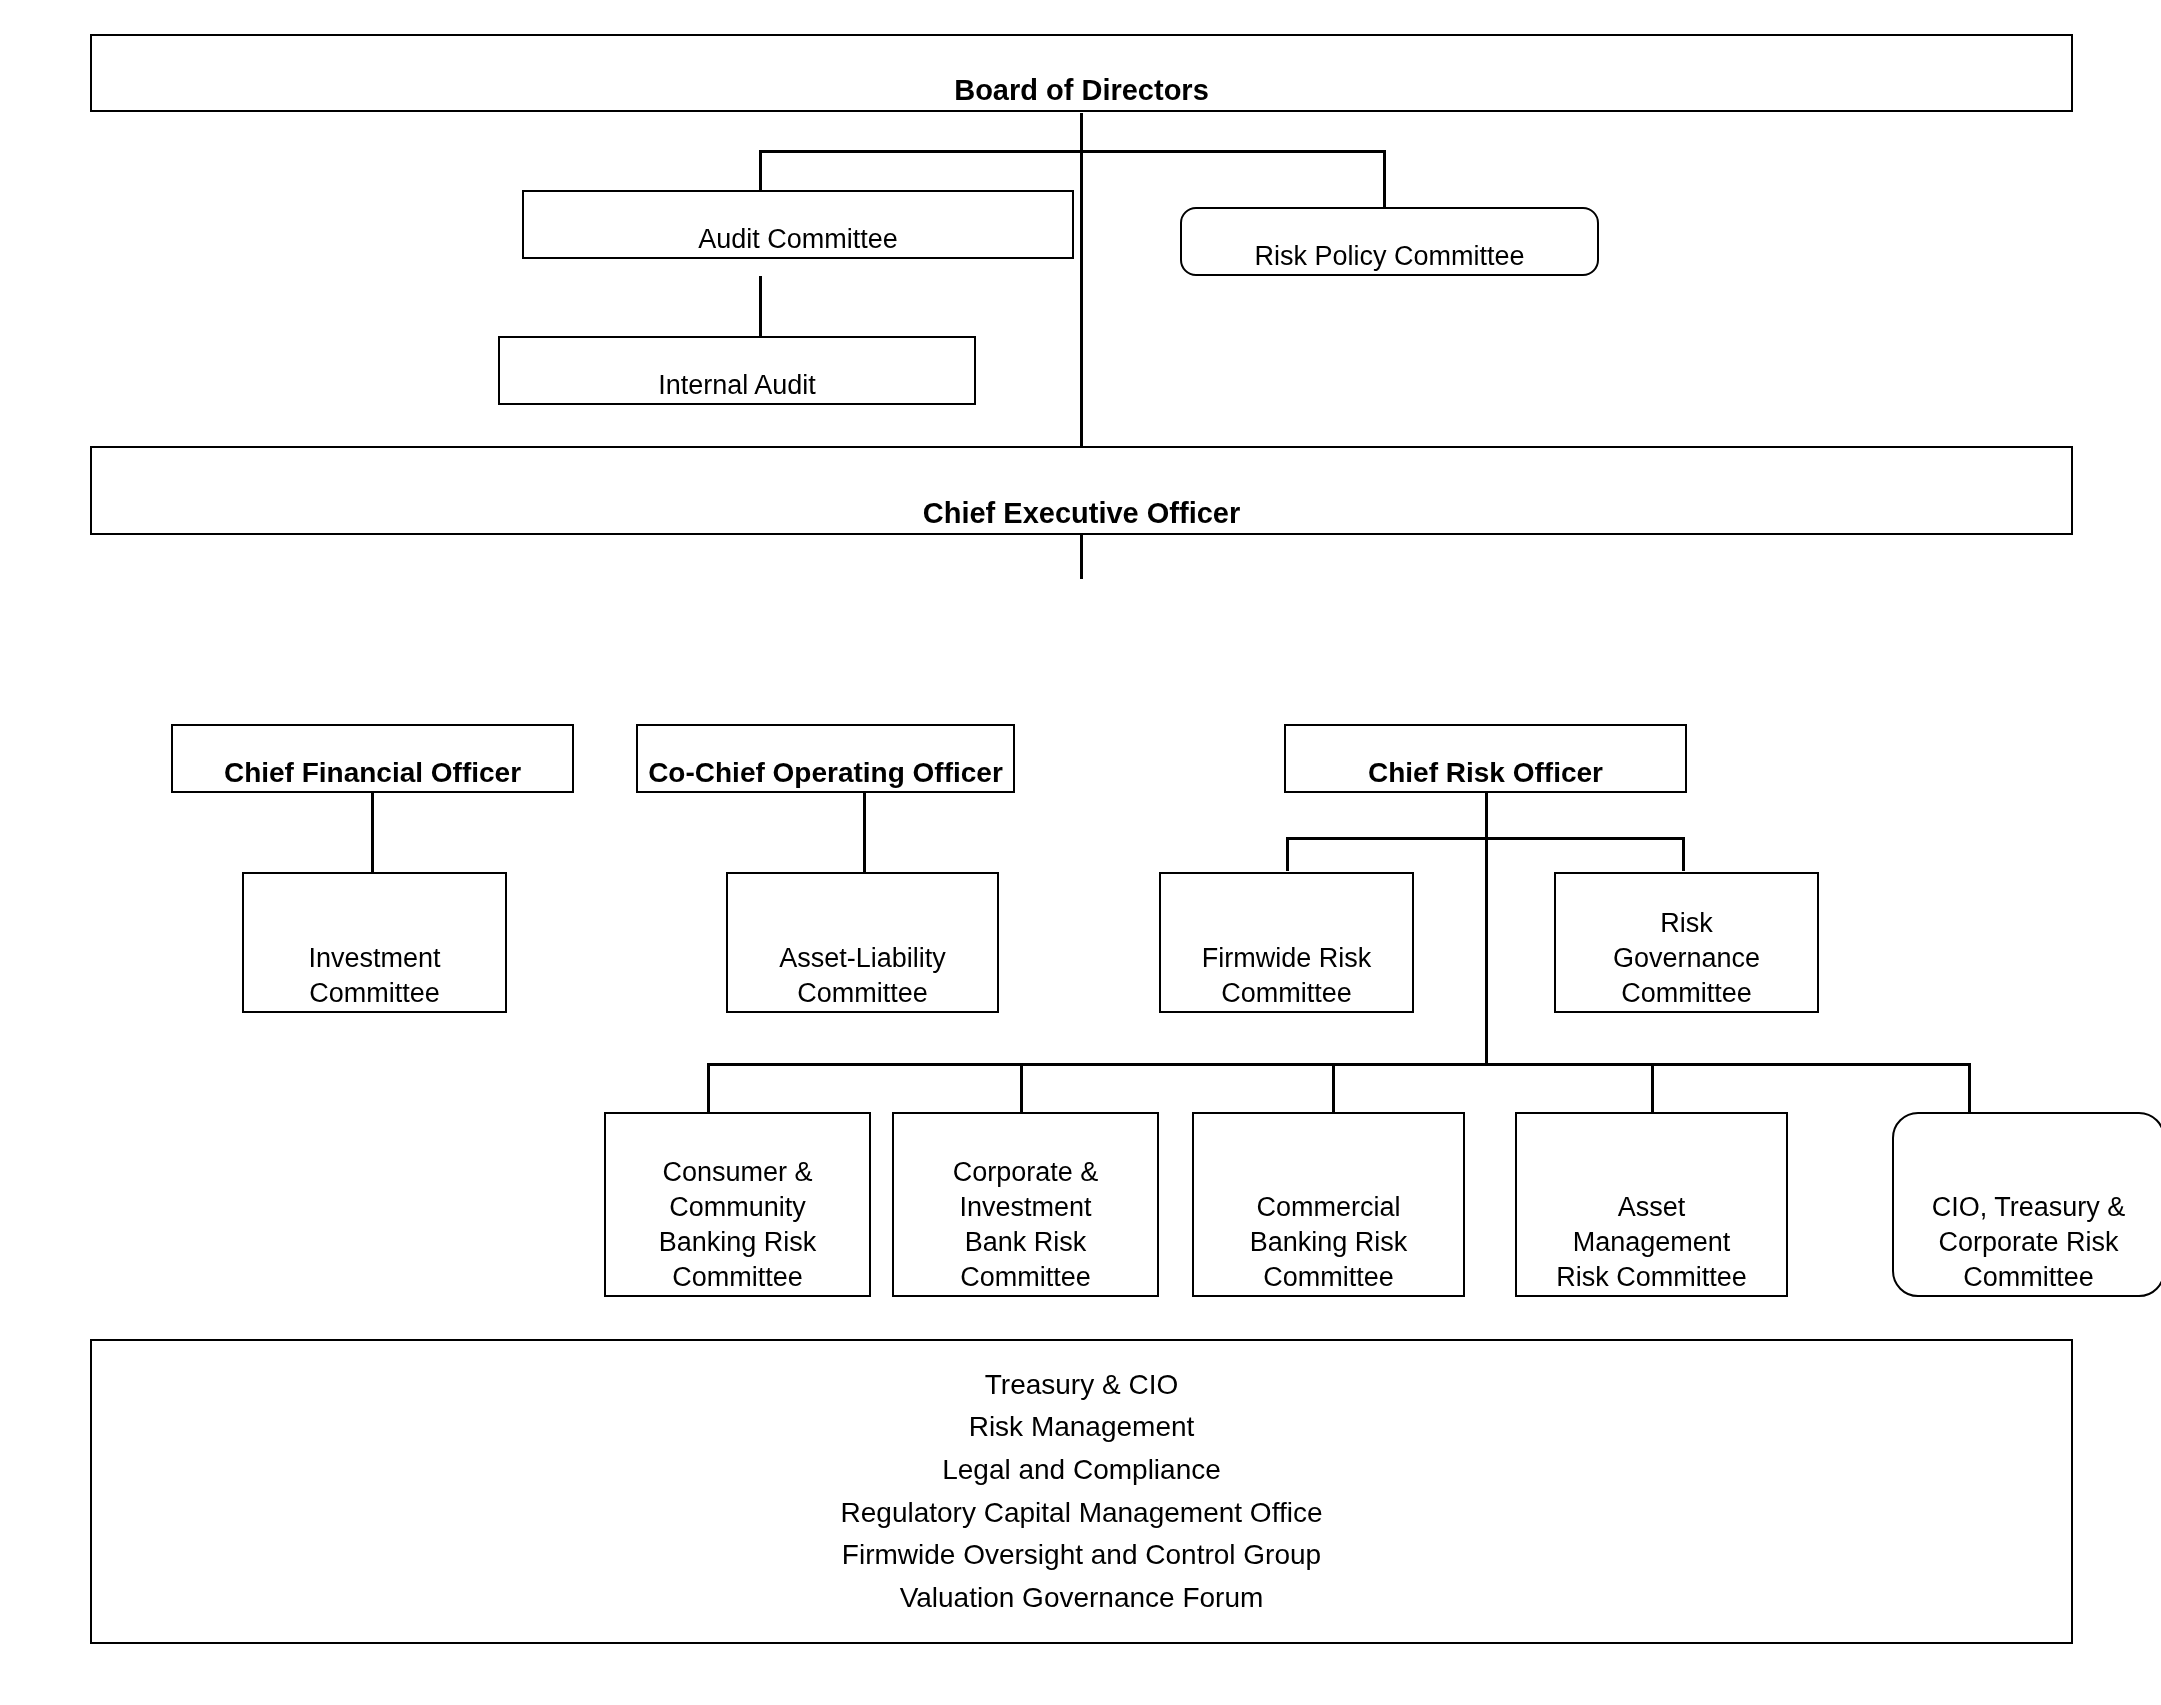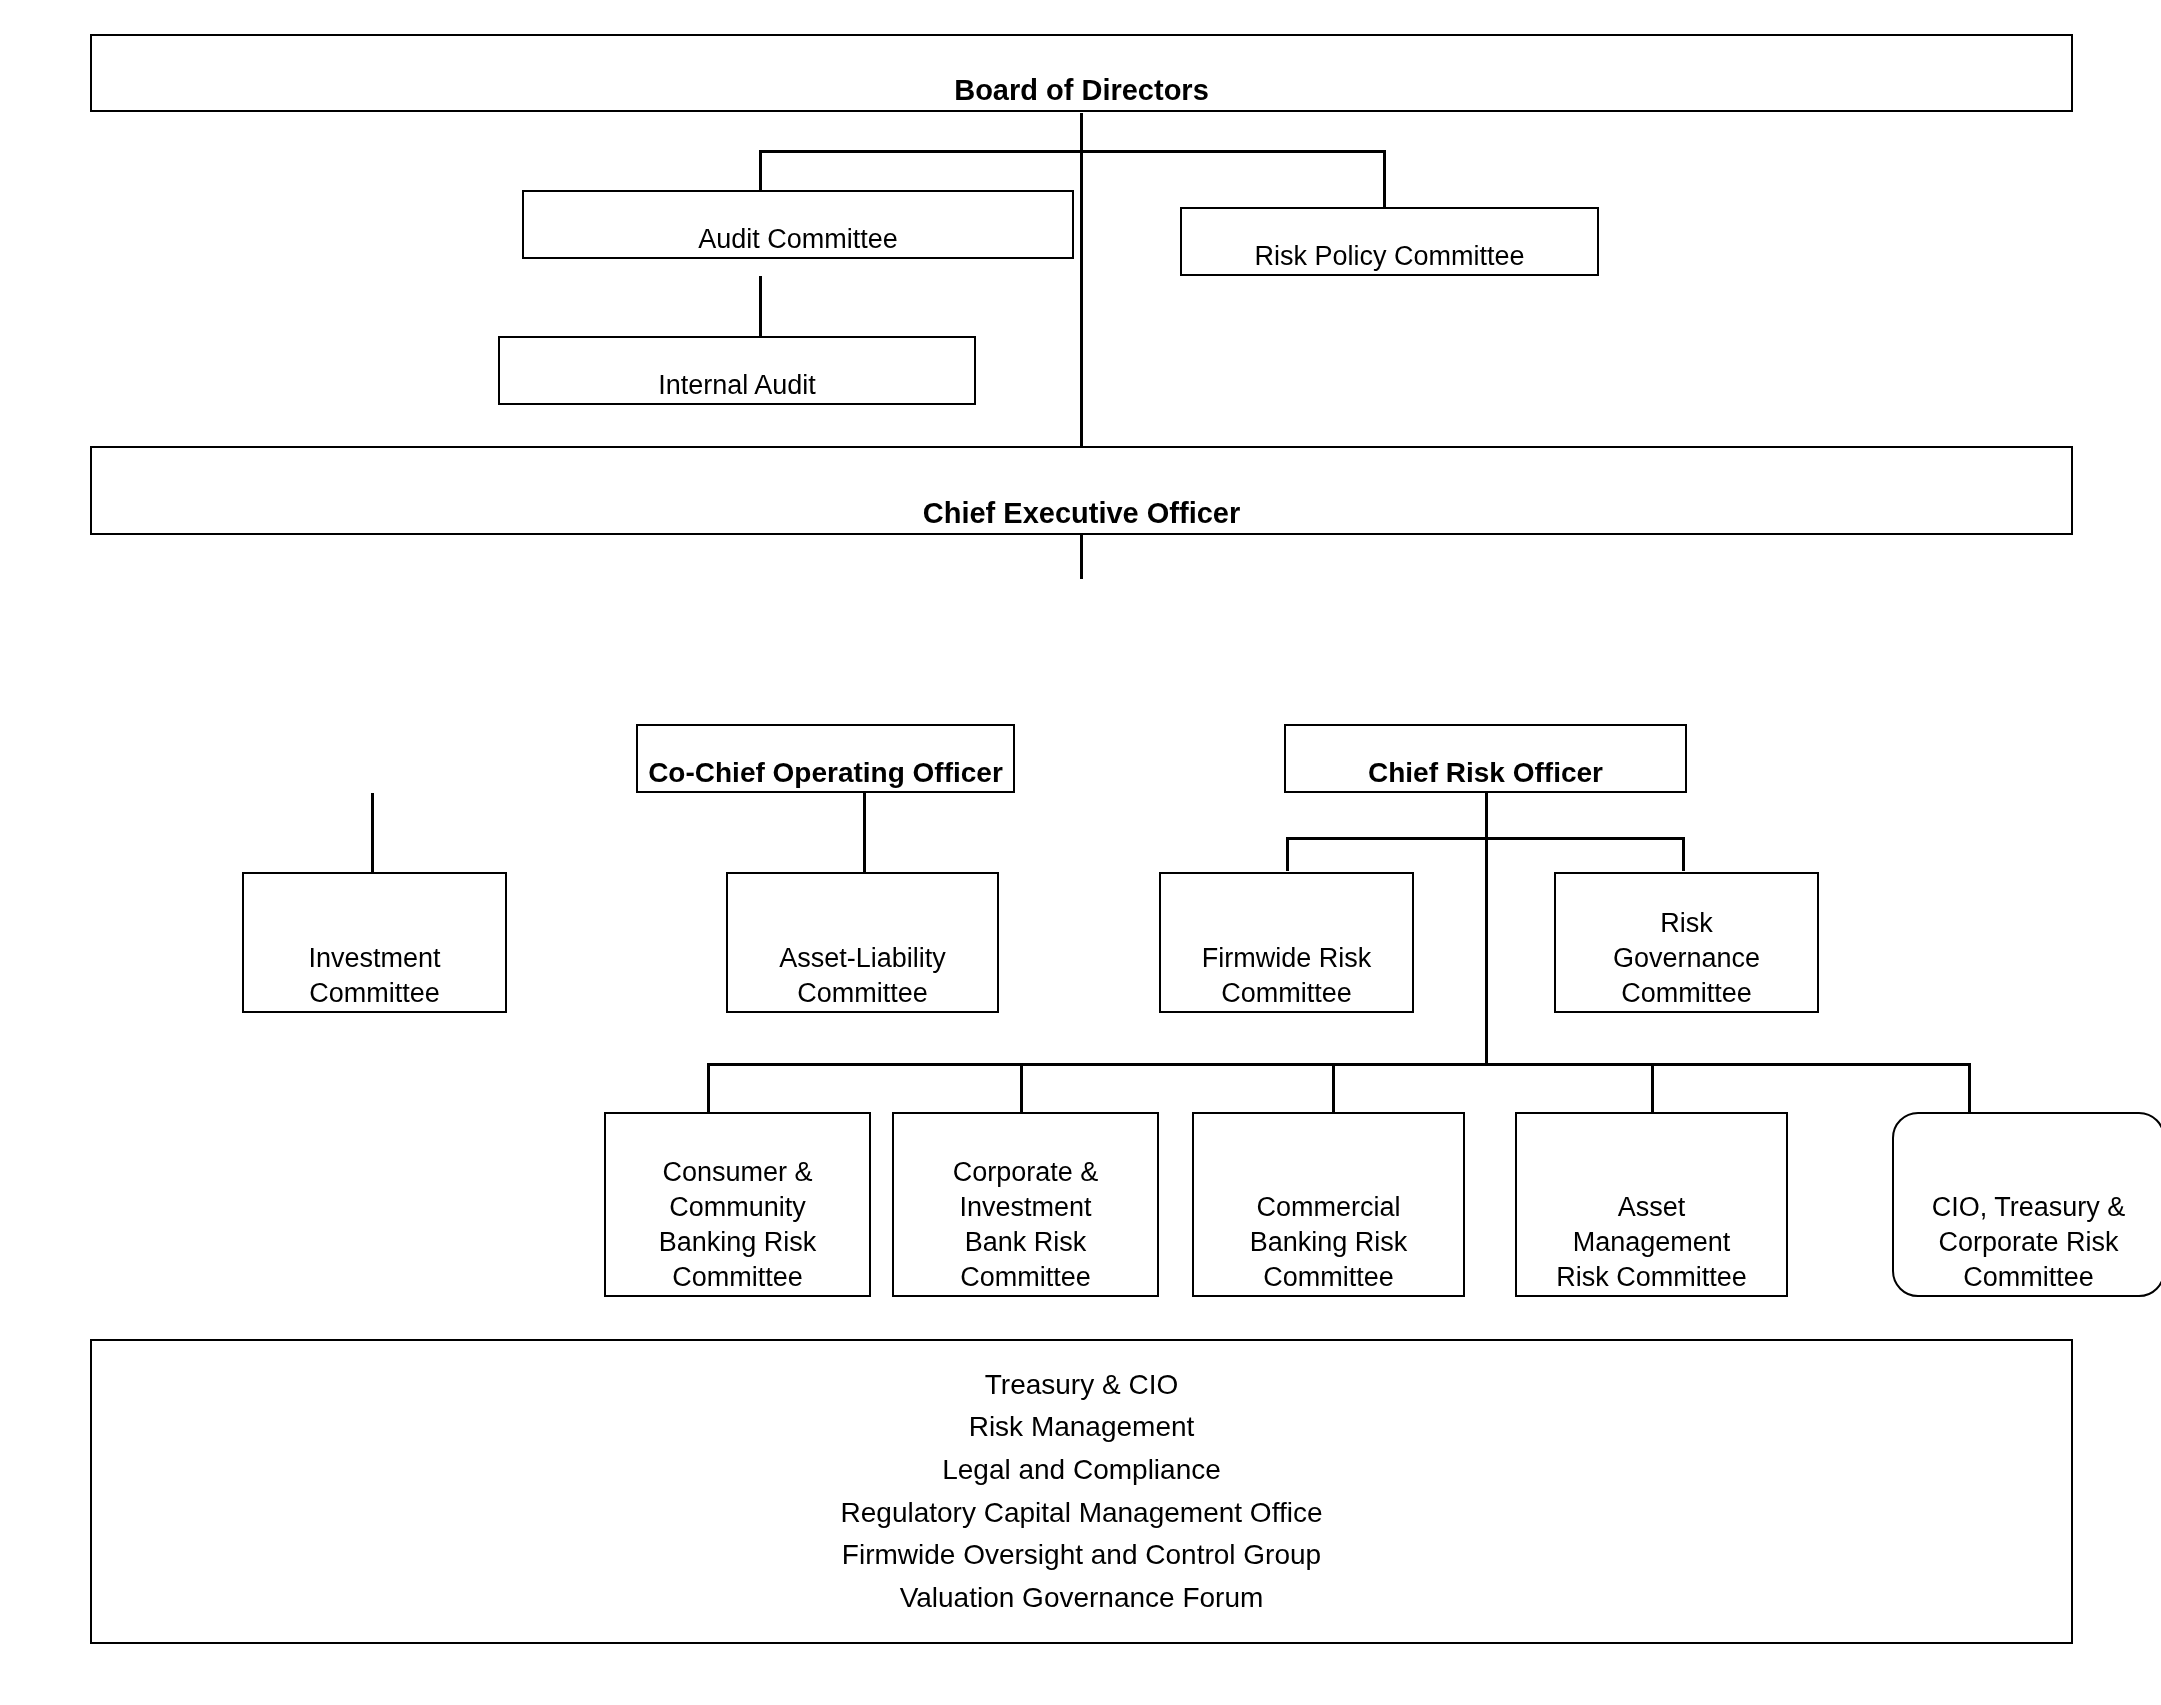--- a/index.html
+++ b/index.html
@@ -83,37 +83,40 @@
   <div class="connector v-line" style="left:1080px; top:113px; height:333px;"></div>
 
   <div class="connector h-line" style="left:759px; top:150px; width:627px;"></div>
   <div class="connector v-line" style="left:759px; top:150px; height:59px;"></div>
   <div class="connector v-line" style="left:1383px; top:150px; height:59px;"></div>
 
   <div class="node t-plain" style="left:522px; top:190px; width:552px; height:69px;">
     <span class="label">Audit Committee</span>
   </div>
 
-  <div class="node t-plain" style="left:1180px; top:207px; width:419px; height:69px;">
+  <div class="node t-plain" style="left:1180px; top:207px; width:419px; height:69px;border-radius:16px;">
     <span class="label">Risk Policy Committee</span>
   </div>
 
   <div class="connector v-line" style="left:759px; top:276px; height:60px;"></div>
 
   <div class="node t-plain" style="left:498px; top:336px; width:478px; height:69px;">
     <span class="label">Internal Audit</span>
   </div>
 
   <div class="node t-banner" style="left:90px; top:446px; width:1983px; height:89px;">
     <span class="label">Chief Executive Officer</span>
   </div>
 
   <div class="connector v-line" style="left:1080px; top:535px; height:44px;"></div>
 
 
+  <div class="node t-officer" style="left:171px; top:724px; width:403px; height:69px;">
+    <span class="label">Chief Financial Officer</span>
+  </div>
   <div class="connector v-line" style="left:371px; top:793px; height:79px;"></div>
 
   <div class="node t-officer" style="left:636px; top:724px; width:379px; height:69px;">
     <span class="label">Co-Chief Operating Officer</span>
   </div>
   <div class="connector v-line" style="left:863px; top:793px; height:79px;"></div>
 
   <div class="node t-officer" style="left:1284px; top:724px; width:403px; height:69px;">
     <span class="label">Chief Risk Officer</span>
   </div>

